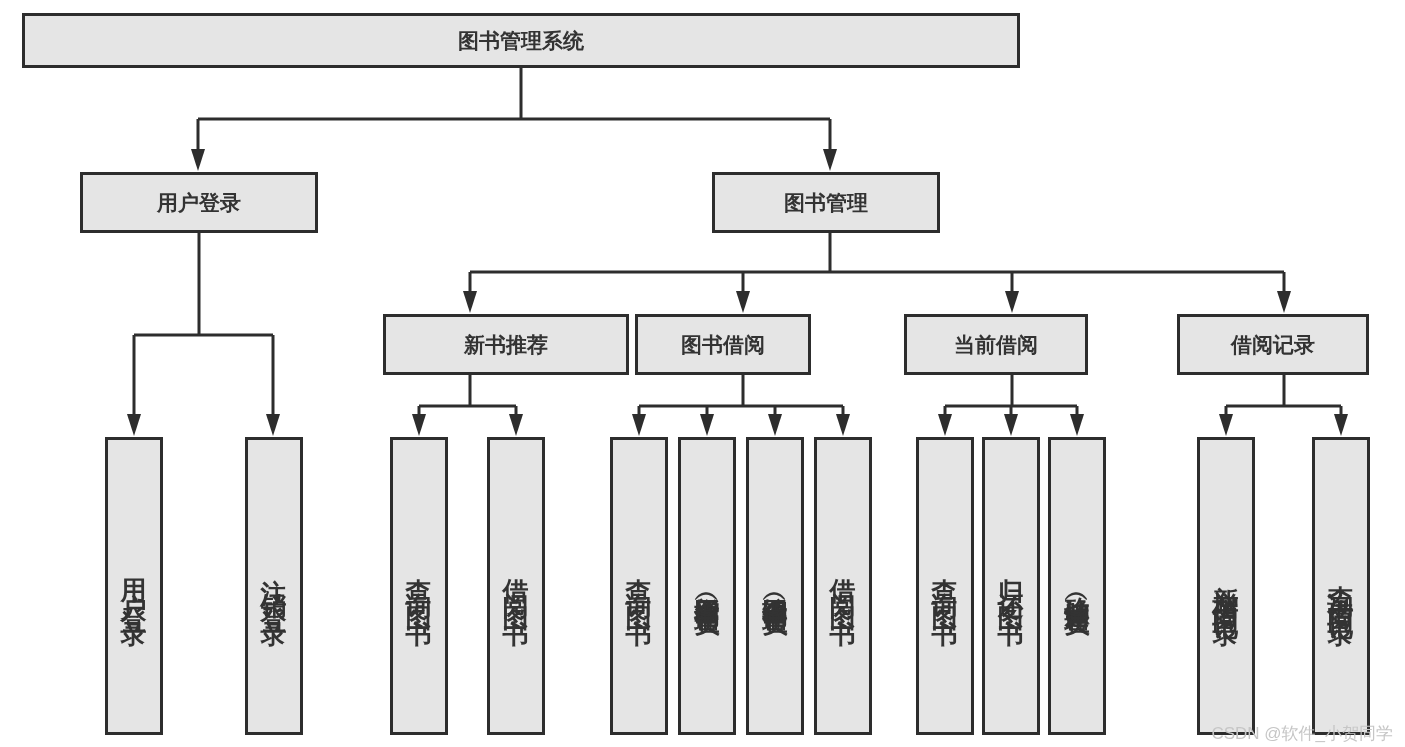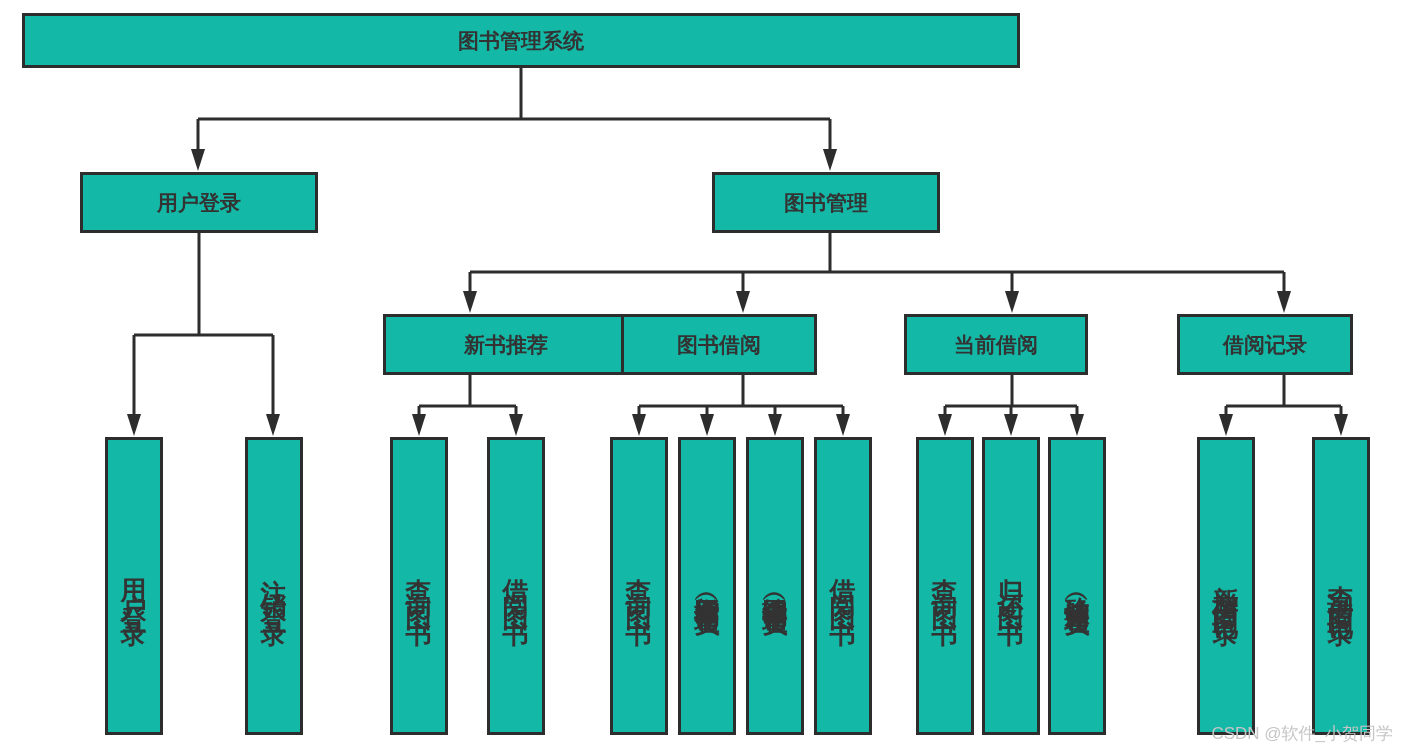--- a/index.html
+++ b/index.html
@@ -8,21 +8,21 @@
     background:var(--color-background,#ffffff);
     font-family:"Liberation Sans","DejaVu Sans",sans-serif;
   }
   .stage{position:absolute;inset:0}
   #connectors{position:absolute;left:0;top:0;z-index:1}
   #connectors path{stroke:var(--color-line,#2d2d2d);stroke-width:3;fill:none}
   #connectors line{stroke:var(--color-line,#2d2d2d);stroke-width:3}
   #connectors polygon{fill:var(--color-line,#2d2d2d)}
   .box{
     position:absolute;box-sizing:border-box;z-index:2;
-    border:3px solid var(--color-line,#2d2d2d);background:#14b8a6;
+    border:3px solid var(--color-line,#2d2d2d);background:#e5e5e5;
     display:flex;align-items:center;justify-content:center;
     color:var(--color-text,#333333);font-weight:600;text-align:center;
   }
   .root{left:22px;top:13px;width:998px;height:55px;font-size:21px}
   .lvl{height:61px;font-size:21px}
   .l2{top:172px}
   .l3{top:314px}
   .leaf{top:437px;width:58px;height:298px}
   .vtext{
     writing-mode:vertical-rl;text-orientation:mixed;
@@ -96,27 +96,27 @@
   <div class="box lvl l2" style="left:80px;width:238px">
     <span>用户登录</span>
   </div>
   <div class="box lvl l2" style="left:712px;width:228px">
     <span>图书管理</span>
   </div>
 
   <div class="box lvl l3" style="left:383px;width:246px">
     <span>新书推荐</span>
   </div>
-  <div class="box lvl l3" style="left:621px;width:196px">
+  <div class="box lvl l3" style="left:635px;width:176px">
     <span>图书借阅</span>
   </div>
   <div class="box lvl l3" style="left:904px;width:184px">
     <span>当前借阅</span>
   </div>
-  <div class="box lvl l3" style="left:1177px;width:176px">
+  <div class="box lvl l3" style="left:1177px;width:192px">
     <span>借阅记录</span>
   </div>
 
   <div class="box leaf" style="left:105px">
     <span class="vtext loose">用户登录</span>
   </div>
   <div class="box leaf" style="left:245px">
     <span class="vtext loose">注销登录</span>
   </div>
 

